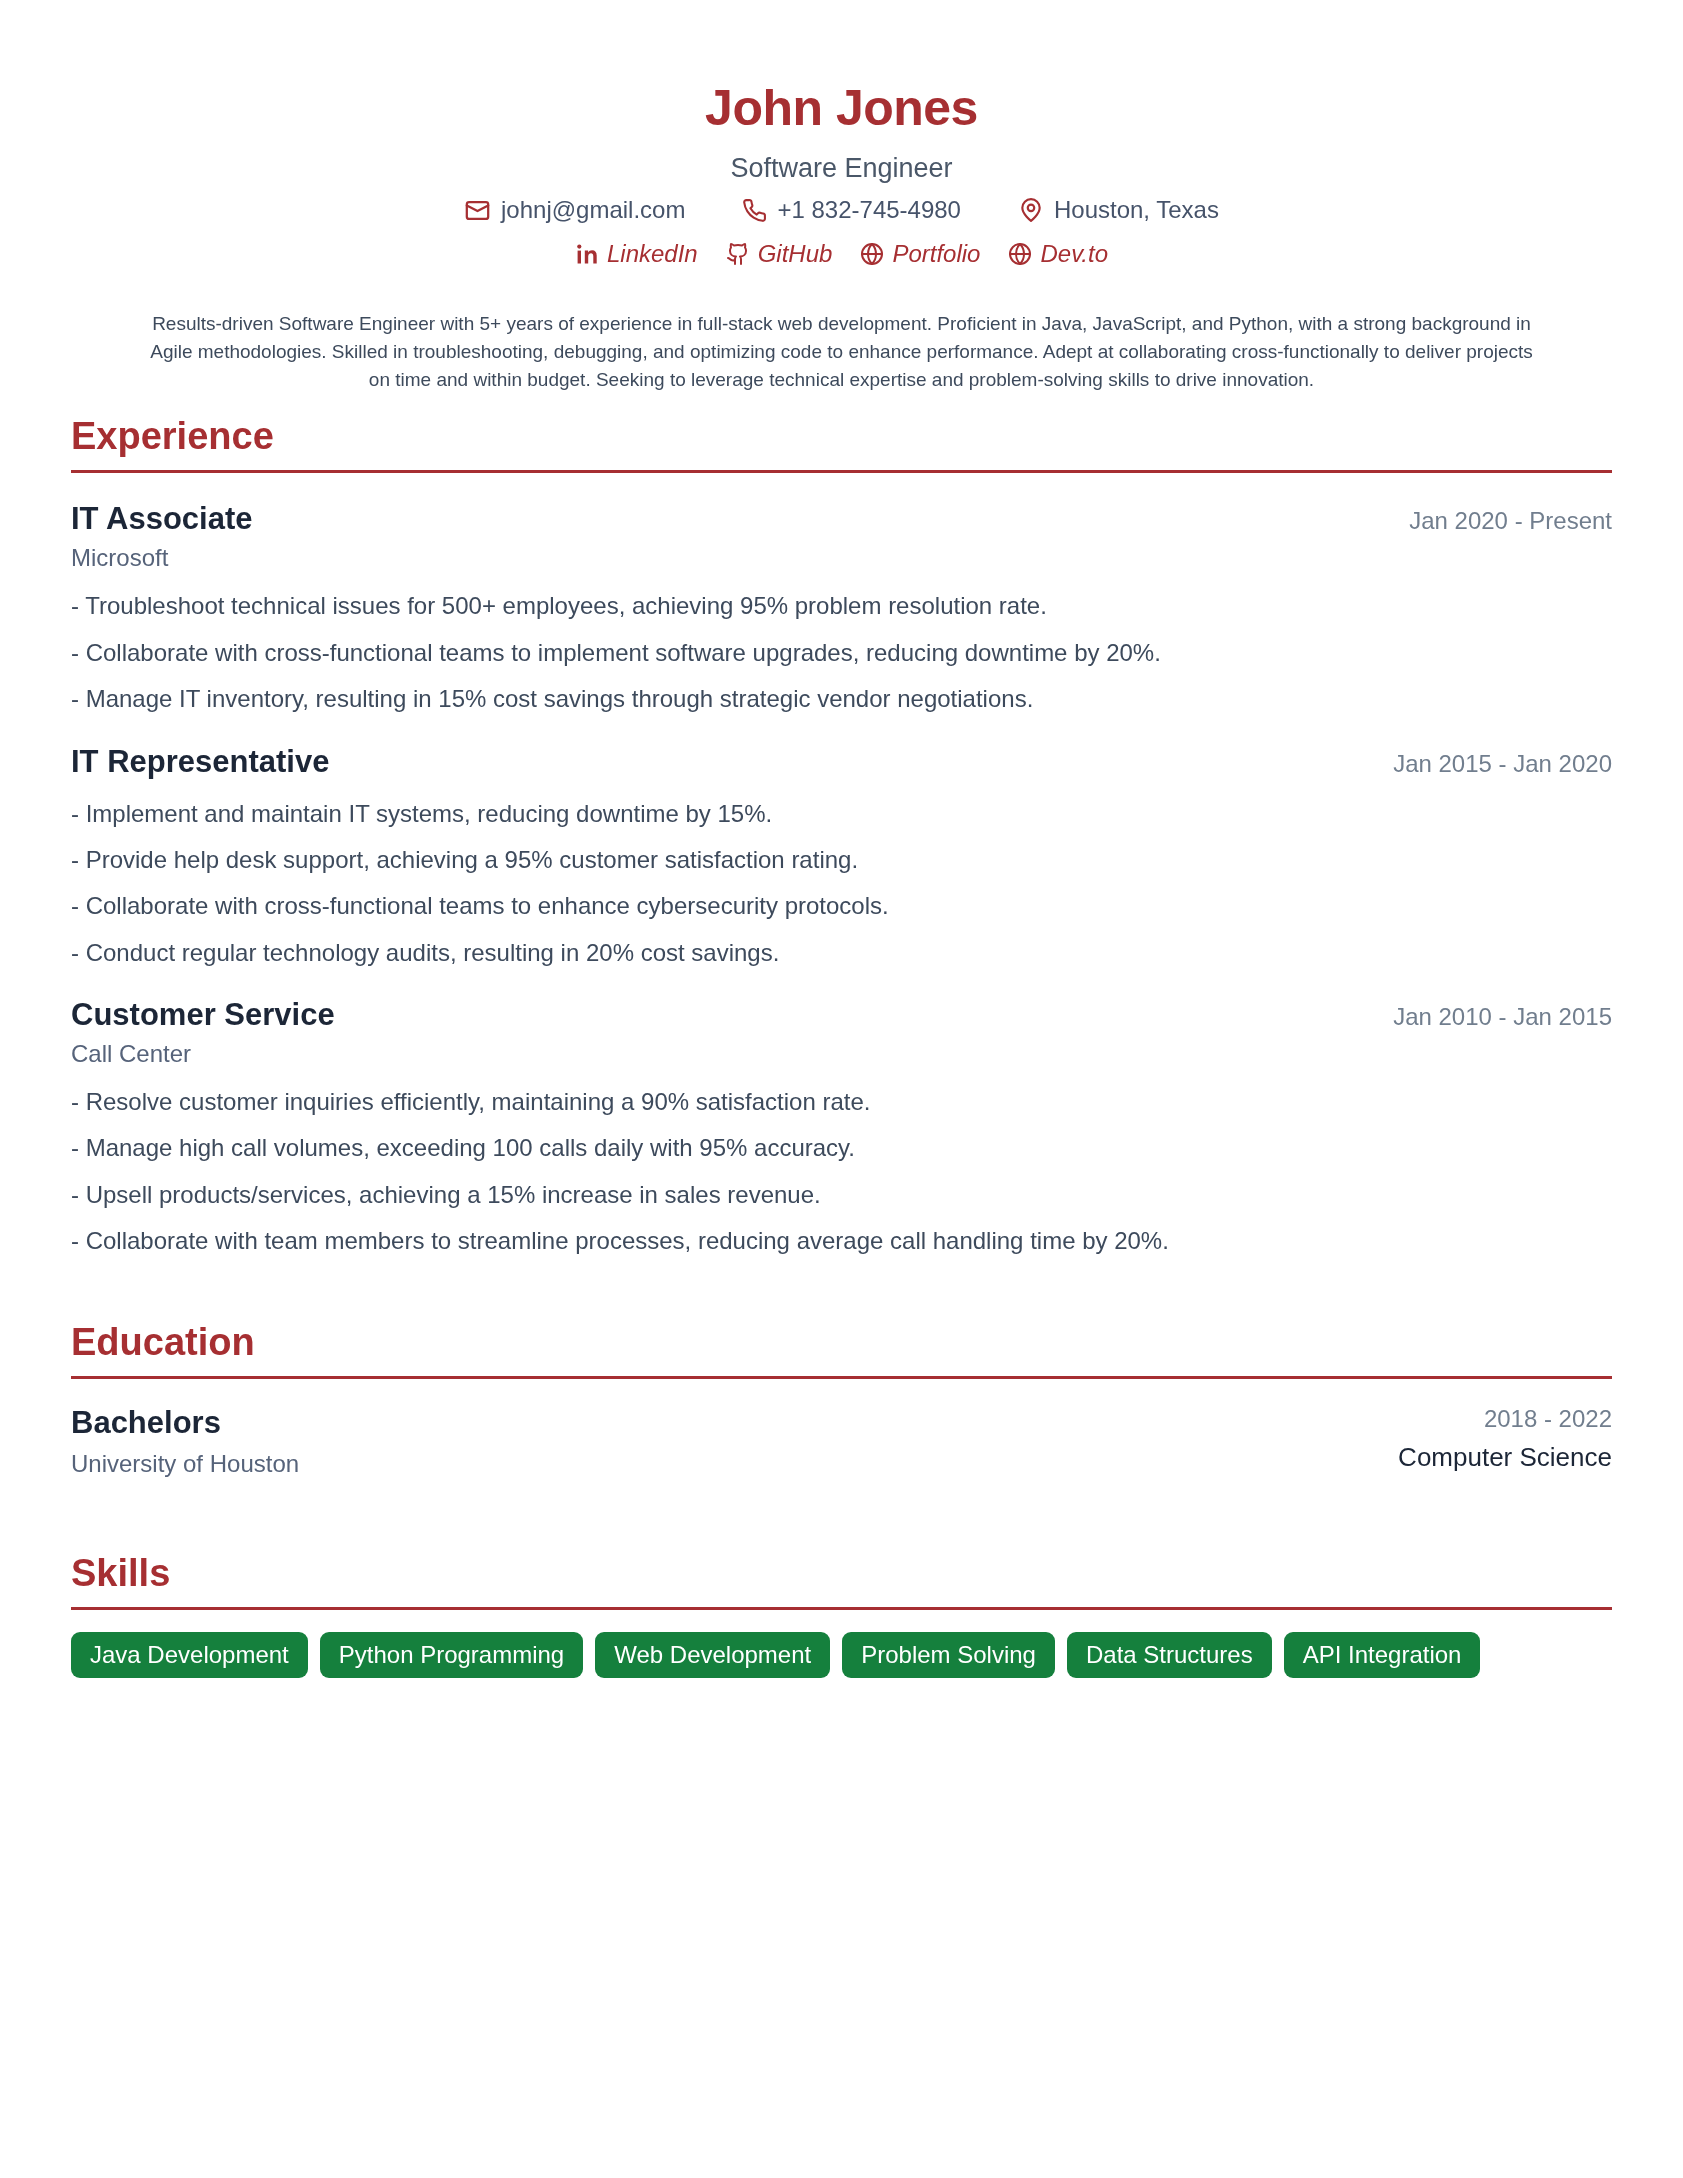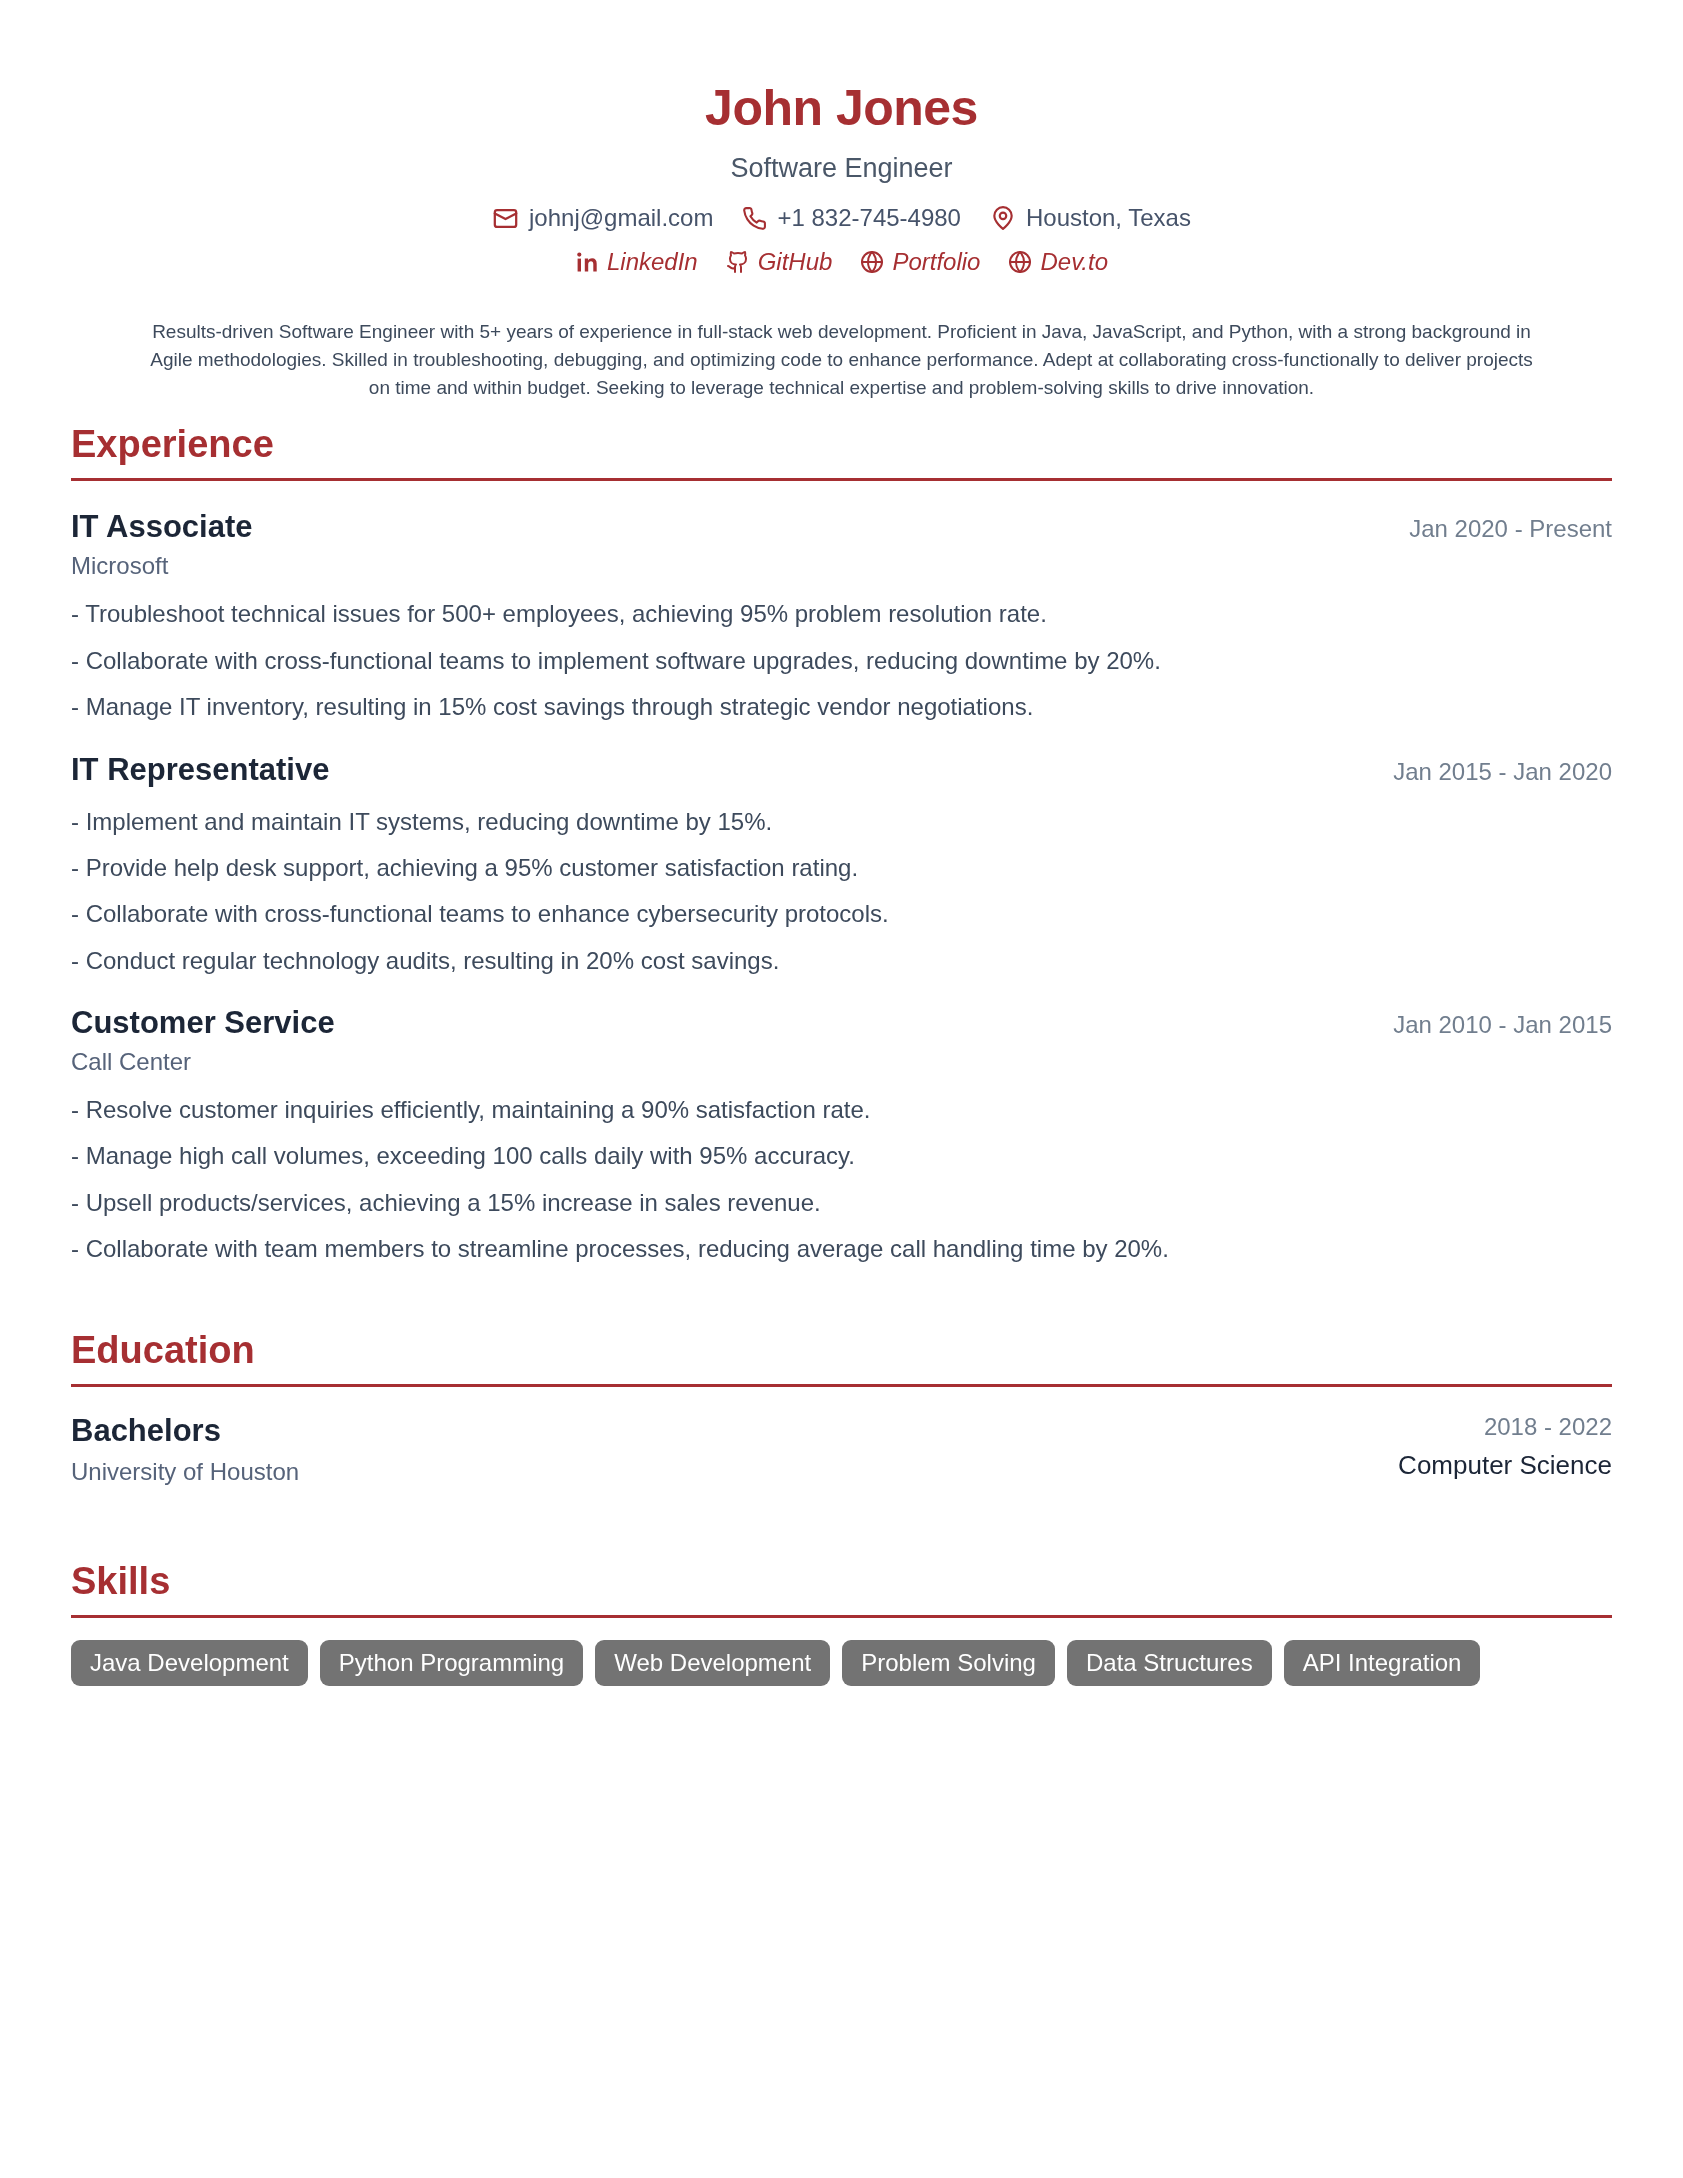--- a/index.html
+++ b/index.html
@@ -8,21 +8,21 @@
     font-family:"Liberation Sans", sans-serif;
     color:#3d4a5c;
     -webkit-font-smoothing:antialiased;
   }
   .page{box-sizing:border-box;padding:79px 71px 0 71px;}
 
   
   .header{text-align:center;}
   .name{font-size:50px;font-weight:700;color:#a62f32;letter-spacing:-0.5px;}
   .headline{font-size:27px;color:#4a5768;margin-top:16px;}
-  .contact-row{display:flex;justify-content:center;align-items:flex-start;gap:29px;margin-top:20px;}
+  .contact-row{display:flex;justify-content:center;align-items:flex-start;gap:57px;margin-top:12px;}
   .contact-item{display:flex;align-items:center;gap:10px;font-size:24px;color:#46536a;}
   .links-row{display:flex;justify-content:center;align-items:center;gap:28px;margin-top:16px;}
   .link-item{display:flex;align-items:center;gap:8px;font-size:24px;color:#a62f32;cursor:pointer;font-style:italic;}
   .icon{display:inline-flex;align-items:center;justify-content:center;}
 
   
   .summary{margin:42px auto 0;max-width:1396px;font-size:19px;line-height:1.48;text-align:center;color:#3d4a5c;}
 
   
   .section{margin-top:21px;}
@@ -38,21 +38,21 @@
   .bullet{font-size:24px;color:#3d4a5c;margin-top:14px;line-height:1.35;}
 
   .edu-entry{display:flex;justify-content:space-between;margin-top:26px;}
   .degree{font-size:31px;font-weight:600;color:#1c2637;}
   .institution{font-size:24px;color:#56637a;margin-top:9px;}
   .edu-right{text-align:right;}
   .edu-dates{font-size:24px;color:#717e8e;}
   .field{font-size:26px;color:#1c2637;margin-top:9px;}
 
   .skills-row{display:flex;flex-wrap:wrap;gap:12px;margin-top:22px;}
-  .pill{background:#737373;color:#ffffff;font-size:24px;padding:9px 19px;border-radius:9px;line-height:1.2;}
+  .pill{background:#15803d;color:#ffffff;font-size:24px;padding:9px 19px;border-radius:9px;line-height:1.2;}
 
   .education-section{margin-top:63px;}
   .skills-section{margin-top:74px;}
 
   svg{display:block;}
 </style>
 </head>
 <body>
 
 <div class="page">

